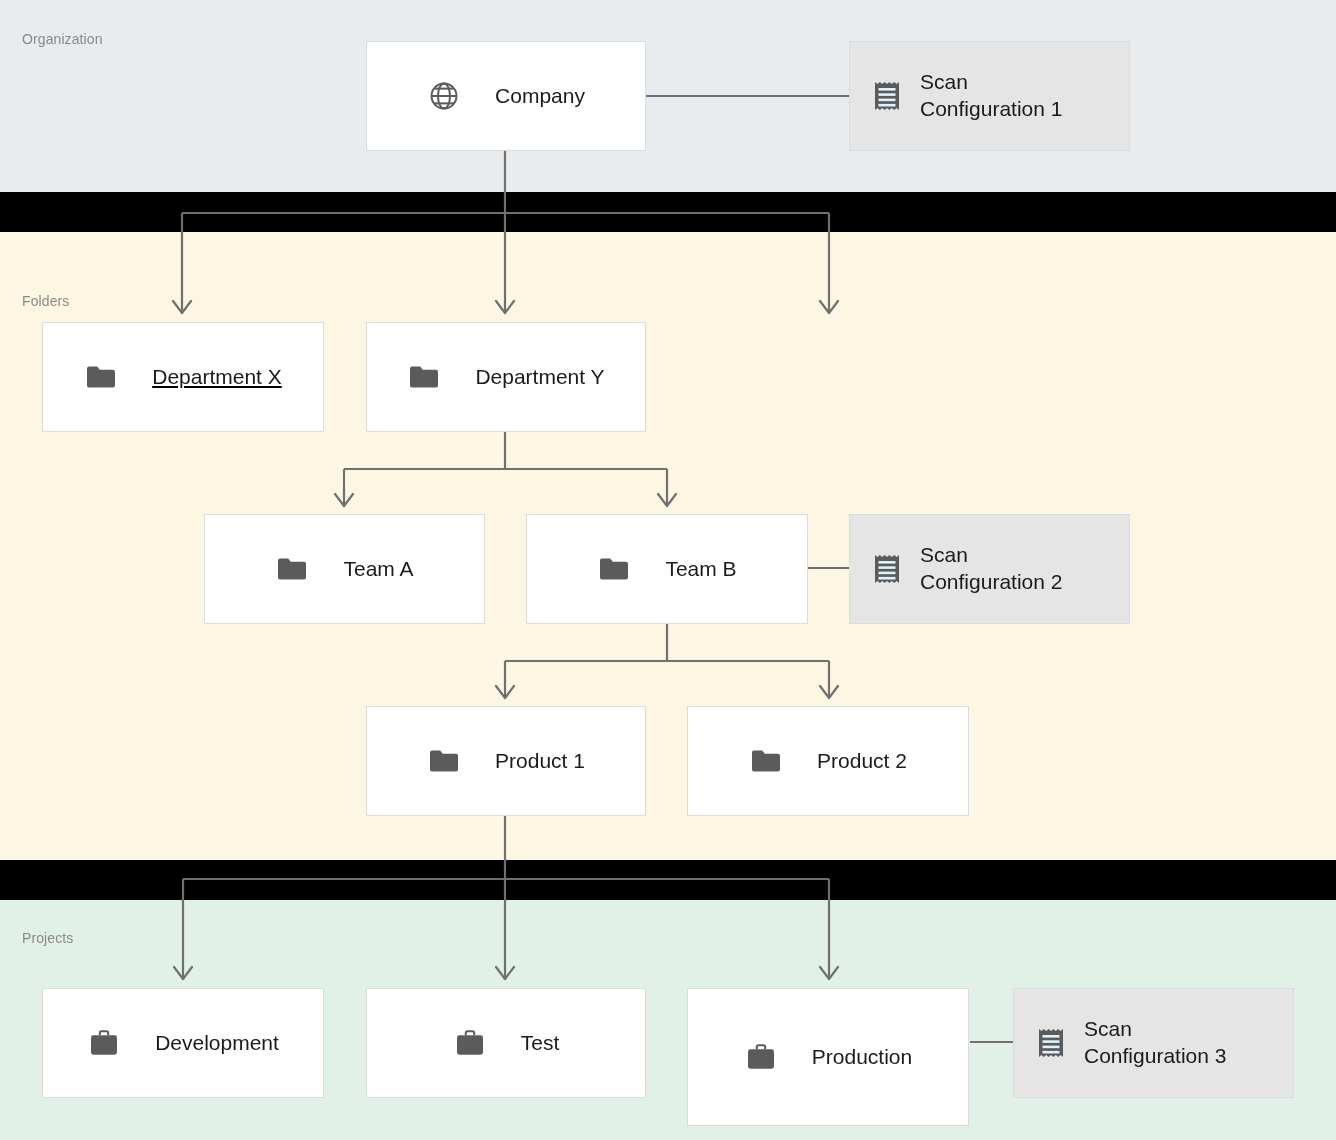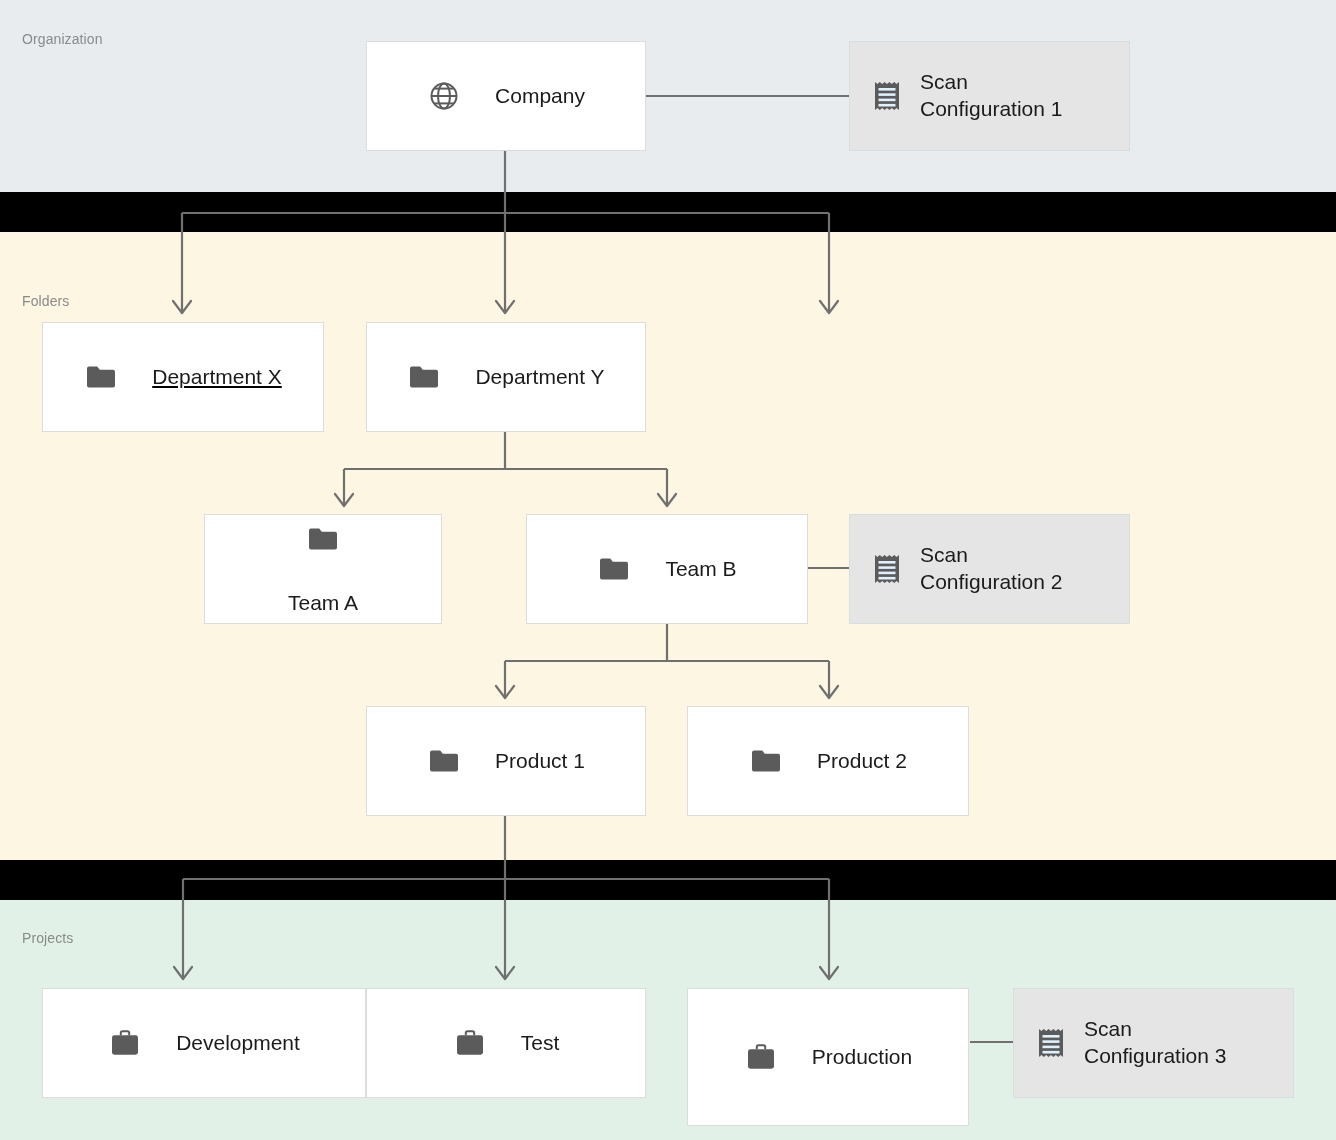--- a/index.html
+++ b/index.html
@@ -176,21 +176,21 @@
   <div class="node center-ico" style="left:366px; top:322px; width:280px; height:110px;">
     <span class="ico">
       <svg viewBox="0 0 34 34">
         <path class="ico-fill" d="M3 8.5 a2 2 0 0 1 2-2 h8.2 l2.6 3.2 h13.2 a2 2 0 0 1 2 2 v13.8 a2 2 0 0 1-2 2 h-24 a2 2 0 0 1-2-2 z"></path>
       </svg>
     </span>
     <span class="label">Department Y</span>
   </div>
 
 
-  <div class="node center-ico" style="left:204px; top:514px; width:238px; height:110px;flex-direction:column;">
+  <div class="node center-ico" style="left:204px; top:514px; width:281px; height:110px;">
     <span class="ico">
       <svg viewBox="0 0 34 34">
         <path class="ico-fill" d="M3 8.5 a2 2 0 0 1 2-2 h8.2 l2.6 3.2 h13.2 a2 2 0 0 1 2 2 v13.8 a2 2 0 0 1-2 2 h-24 a2 2 0 0 1-2-2 z"></path>
       </svg>
     </span>
     <span class="label">Team A</span>
   </div>
 
   <div class="node center-ico" style="left:526px; top:514px; width:282px; height:110px;">
     <span class="ico">
@@ -226,21 +226,21 @@
 
   <div class="node center-ico" style="left:687px; top:706px; width:282px; height:110px;">
     <span class="ico">
       <svg viewBox="0 0 34 34">
         <path class="ico-fill" d="M3 8.5 a2 2 0 0 1 2-2 h8.2 l2.6 3.2 h13.2 a2 2 0 0 1 2 2 v13.8 a2 2 0 0 1-2 2 h-24 a2 2 0 0 1-2-2 z"></path>
       </svg>
     </span>
     <span class="label">Product 2</span>
   </div>
 
-  <div class="node center-ico" style="left:42px; top:988px; width:324px; height:110px;">
+  <div class="node center-ico" style="left:42px; top:988px; width:282px; height:110px;">
     <span class="ico">
       <svg viewBox="0 0 34 34">
         <path class="ico-stroke" d="M12.8 9.3 v-2.2 a1.8 1.8 0 0 1 1.8-1.8 h4.8 a1.8 1.8 0 0 1 1.8 1.8 v2.2" stroke-width="2.4"></path>
         <rect class="ico-fill" x="4" y="9.3" width="26" height="19.4" rx="2.4"></rect>
       </svg>
     </span>
     <span class="label">Development</span>
   </div>
 
   <div class="node center-ico" style="left:366px; top:988px; width:280px; height:110px;">

